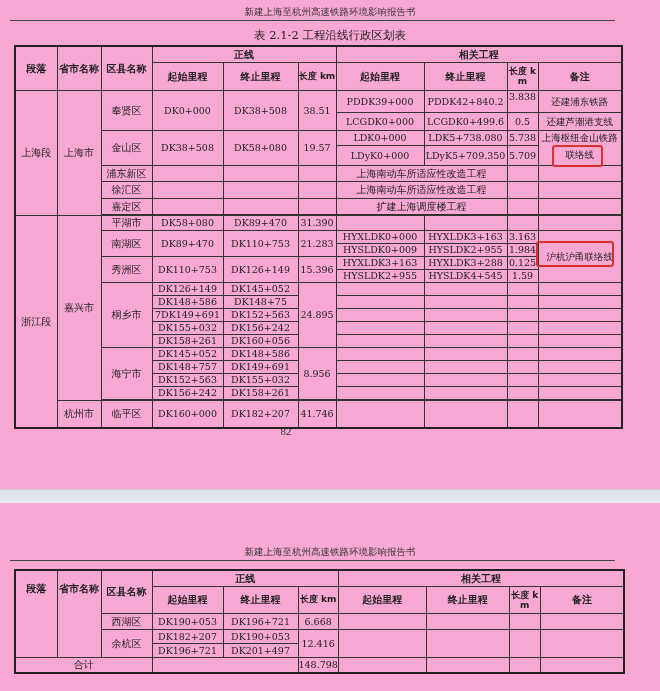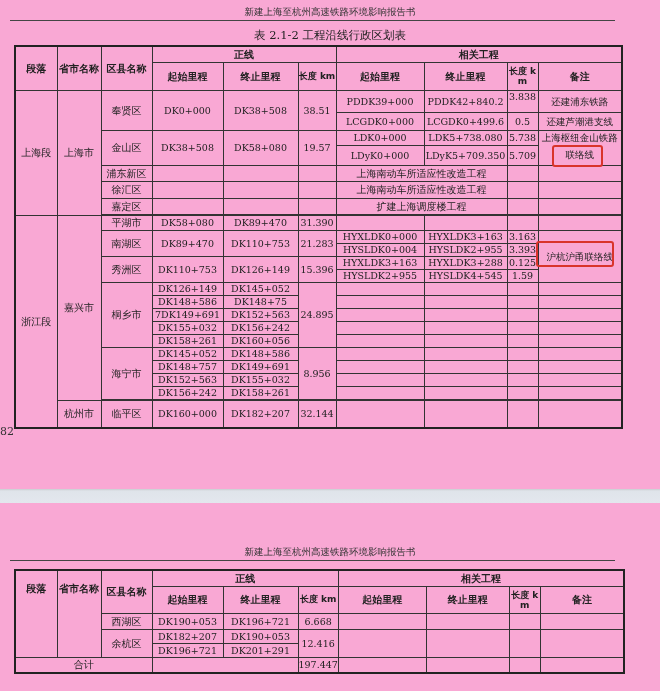--- a/index.html
+++ b/index.html
@@ -2,21 +2,21 @@
 <html><head>
 <meta charset="utf-8">
 <style>
   html, body { margin:0; padding:0; }
   body { width:660px; height:691px; position:relative; background:#fff; overflow:hidden;
          font-family:"DejaVu Serif","Liberation Serif",serif; color:#222; }
   .page { position:absolute; left:0; width:660px; background:#f9a8d4; }
   .hdr { position:absolute; left:0; width:660px; text-align:center; font-size:9.5px; color:#333; }
   .hdr-rule { position:absolute; left:10px; width:605px; height:0; border-top:1.5px solid #444; }
   .caption { position:absolute; left:0; width:660px; text-align:center; font-size:11.5px; color:#222; }
-  .pnum { position:absolute; left:0; width:572px; text-align:left; font-size:11px; color:#333; top:425px; }
+  .pnum { position:absolute; left:0; width:572px; text-align:center; font-size:11px; color:#333; top:425px;font-family:Liberation Serif, serif; }
   .gap { position:absolute; left:0; top:489px; width:660px; height:14px;
          background:linear-gradient(#c8ccd0 0, #dfe4ea 2px, #e3e7ee 100%); }
   table { border-collapse:collapse; position:absolute; left:14px; table-layout:fixed; }
   td, th { border:1px solid #333; padding:0; text-align:center; vertical-align:middle;
            font-size:9.5px; line-height:11px; overflow:hidden; white-space:nowrap; }
   th { font-family:"DejaVu Sans","Liberation Sans",sans-serif; font-weight:bold; font-size:10px; }
   td.cn { font-family:"DejaVu Sans","Liberation Sans",sans-serif; font-size:10px;margin-left:15px; }
   td.note { font-family:"DejaVu Sans","Liberation Sans",sans-serif; font-size:9.5px; }
   table.t1 { top:45px; border:2px solid #222; }
   table.t2 { top:569px; border:2px solid #222; }
@@ -146,23 +146,23 @@
       <td class="cn" rowspan="2">南湖区</td>
       <td rowspan="2">DK89+470</td>
       <td rowspan="2">DK110+753</td>
       <td rowspan="2">21.283</td>
       <td>HYXLDK0+000</td>
       <td>HYXLDK3+163</td>
       <td>3.163</td>
       <td class="note" rowspan="4">沪杭沪甬联络线</td>
     </tr>
     <tr style="height:13px">
-      <td>HYSLDK0+004</td>
+      <td>HYSLDK0+009</td>
       <td>HYSLDK2+955</td>
-      <td>3.393</td>
+      <td>1.984</td>
     </tr>
 
     <tr style="height:13px">
       <td class="cn" rowspan="2">秀洲区</td>
       <td rowspan="2">DK110+753</td>
       <td rowspan="2">DK126+149</td>
       <td rowspan="2">15.396</td>
       <td>HYXLDK3+163</td>
       <td>HYXLDK3+288</td>
       <td>0.125</td>
@@ -259,21 +259,21 @@
         </tr>
     <tr style="height:0">
           <td colspan="8" style="border:none;height:0;padding:0"></td>
         </tr>
 
     <tr style="height:28px">
       <td class="cn">杭州市</td>
       <td class="cn">临平区</td>
       <td>DK160+000</td>
       <td>DK182+207</td>
-      <td>32.144</td>
+      <td>41.746</td>
       <td></td>
           <td></td>
           <td></td>
           <td></td>
     </tr>
   </tbody>
     </table>
 
   <div class="redbox" style="left:552px;top:145px;width:47px;height:18px;"></div>
   <div class="redbox" style="left:536px;top:241px;width:74px;height:22px;"></div>
@@ -329,31 +329,31 @@
         <td></td>
   </tr>
   <tr style="height:26px">
     <td class="cn">余杭区</td>
     <td style="padding:0">
       <span class="tline" style="border-bottom:1px solid #333;padding:1px 0">DK182+207</span>
       <span class="tline" style="padding:1px 0">DK196+721</span>
     </td>
     <td style="padding:0">
       <span class="tline" style="border-bottom:1px solid #333;padding:1px 0">DK190+053</span>
-      <span class="tline" style="padding:1px 0">DK201+291</span>
+      <span class="tline" style="padding:1px 0">DK201+497</span>
     </td>
     <td>12.416</td>
     <td></td>
         <td></td>
         <td></td>
         <td></td>
   </tr>
   <tr style="height:16px">
     <td class="cn" colspan="3">合计</td>
     <td colspan="2"></td>
-    <td>197.447</td>
+    <td>148.798</td>
     <td></td>
         <td></td>
         <td></td>
         <td></td>
   </tr>
 </tbody>
   </table>
 
 </body></html>

